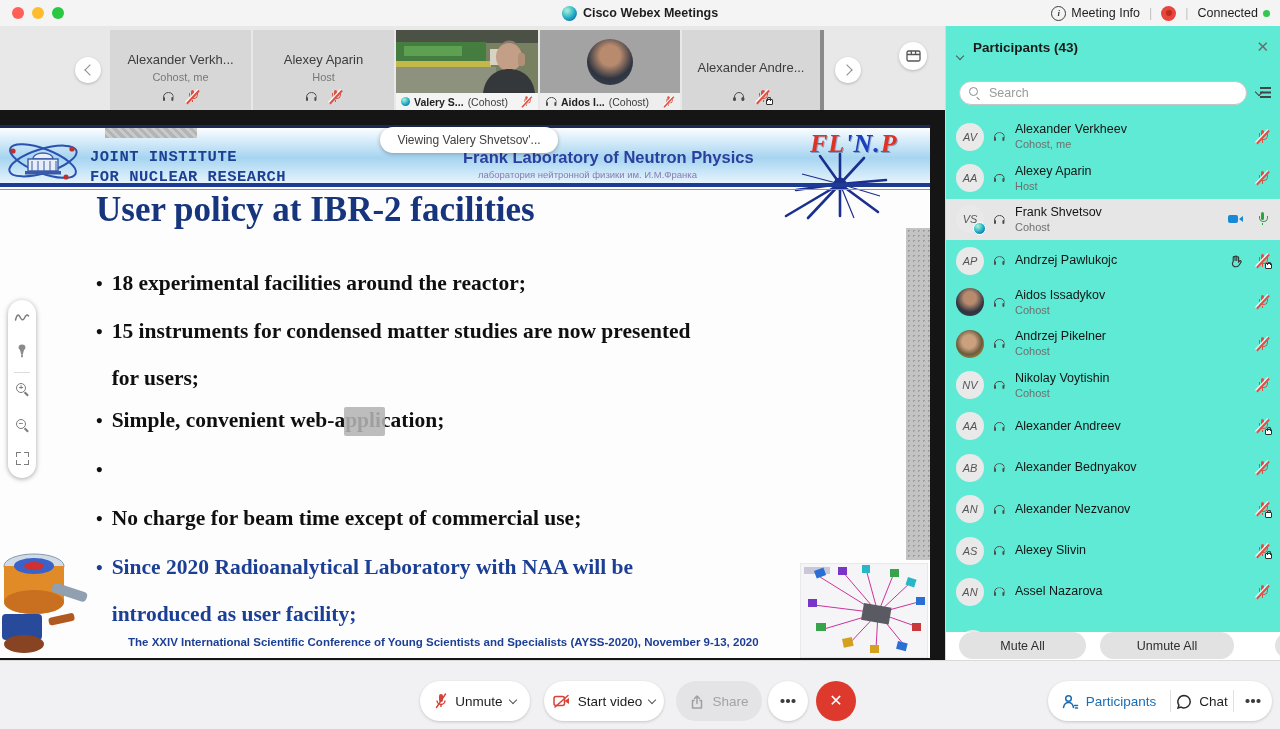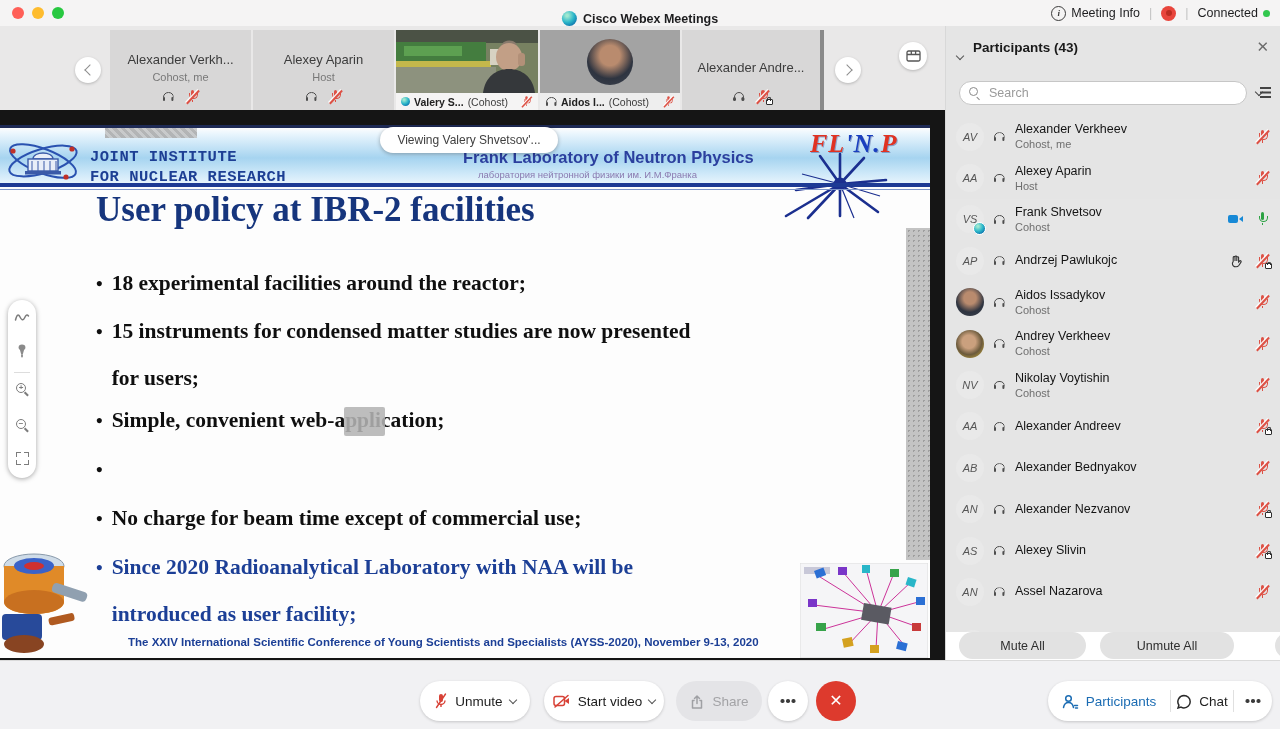--- a/index.html
+++ b/index.html
@@ -7,21 +7,21 @@
        font-family:"Liberation Sans",sans-serif;-webkit-font-smoothing:antialiased;}
   .abs{position:absolute;}
 
   
   .menubar{position:absolute;left:0;top:0;width:1280px;height:26px;background:#f5f4f4;
            border-bottom:1px solid #d4d3d3;font-size:12.5px;color:#1d1d1f;}
   .traffic{position:absolute;left:12px;top:7px;display:flex;gap:8px;}
   .traffic span{width:12px;height:12px;border-radius:50%;display:inline-block;}
   .tl-close{background:#ff5f57;} .tl-min{background:#febc2e;} .tl-zoom{background:#28c840;}
   .mb-title{position:absolute;left:50%;top:0;transform:translateX(-50%);height:26px;
-            display:flex;align-items:flex-end;gap:6px;font-weight:bold;}
+            display:flex;align-items:center;gap:6px;font-weight:bold;}
   .sphere{display:inline-block;border-radius:50%;
           background:radial-gradient(circle at 35% 30%,#9fe8d0 8%,#2bb6c9 48%,#0a69a8 85%);}
   .s16{width:15px;height:15px;} .s10{width:9px;height:9px;} .badge{width:11px;height:11px;}
   .mb-right{position:absolute;right:10px;top:0;height:26px;display:flex;align-items:center;gap:9px;}
   .ic-info{width:13px;height:13px;border:1.2px solid #3c3c3c;border-radius:50%;display:inline-flex;
            align-items:center;justify-content:center;font:italic bold 9px "Liberation Serif",serif;color:#3c3c3c;}
   .mb-sep{color:#c3c3c3;}
   .ic-rec{width:15px;height:15px;border-radius:50%;background:#e8453c;position:relative;display:inline-block;}
   .ic-rec::after{content:"";position:absolute;left:4.5px;top:4.5px;width:6px;height:6px;border-radius:50%;background:#bb2d22;}
   .green-dot{width:7px;height:7px;border-radius:50%;background:#32c74e;display:inline-block;}
@@ -125,21 +125,21 @@
   .img-right{position:absolute;left:800px;top:435px;}
   .viewing-pill{position:absolute;left:380px;top:17px;width:178px;height:26px;background:#fff;border-radius:13px;
         box-shadow:0 1px 4px rgba(0,0,0,.3);display:flex;align-items:center;justify-content:center;
         font-size:12px;color:#3f3f3f;z-index:30;white-space:nowrap;}
   .stage-toolbar{position:absolute;left:8px;top:190px;width:28px;height:178px;background:#fff;border-radius:14px;
         box-shadow:0 1px 5px rgba(0,0,0,.35);z-index:25;}
   .st-btn{position:absolute;left:0;width:28px;display:flex;justify-content:center;}
   .st-div{position:absolute;left:6px;top:72px;width:16px;height:1px;background:#ddd;}
 
   
-  .panel{position:absolute;left:945px;top:26px;width:335px;height:634px;background:#e5e5e5;border-left:1px solid #d8d8d8;}
+  .panel{position:absolute;left:945px;top:26px;width:335px;height:634px;background:#5eead4;border-left:1px solid #d8d8d8;}
   .p-header{position:absolute;left:0;top:12px;width:335px;height:22px;}
   .p-title{position:absolute;left:27px;top:2px;font-size:13.5px;font-weight:bold;color:#1a1a1a;}
   .p-collapse{position:absolute;left:11px;top:7px;}
   .p-close{position:absolute;right:12px;top:0;font-size:15px;color:#6b6b6b;line-height:18px;}
   .p-search{position:absolute;left:13px;top:55px;width:268px;height:22px;border:1px solid #c6c6c6;border-radius:12px;
         background:#fff;display:flex;align-items:center;gap:6px;padding:0 9px;}
   .ic-search{position:relative;display:inline-block;width:12px;height:12px;flex:none;}
   .ic-search::before{content:"";position:absolute;left:0;top:0;width:7px;height:7px;border:1.4px solid #8a8a8a;border-radius:50%;}
   .ic-search::after{content:"";position:absolute;right:1px;bottom:0;width:4px;height:1.4px;background:#8a8a8a;transform:rotate(45deg);}
   .p-search input{border:none;outline:none;font-size:12.5px;color:#333;width:100%;background:transparent;
@@ -575,21 +575,21 @@
             </span>
           </span>
       </div>
 
       <div class="prow">
         <span class="avatar photo-andrey">
             <i></i>
           </span>
         <span class="ic-headset"></span>
         <span class="pnames">
-            <span class="pname">Andrey Verkheev</span>
+            <span class="pname">Andrzej Pikelner</span>
             <span class="prole">Cohost</span>
           </span>
         <span class="rt-icons">
             <span class="ic-mic muted">
               <b></b>
               <i></i>
             </span>
           </span>
       </div>
 

